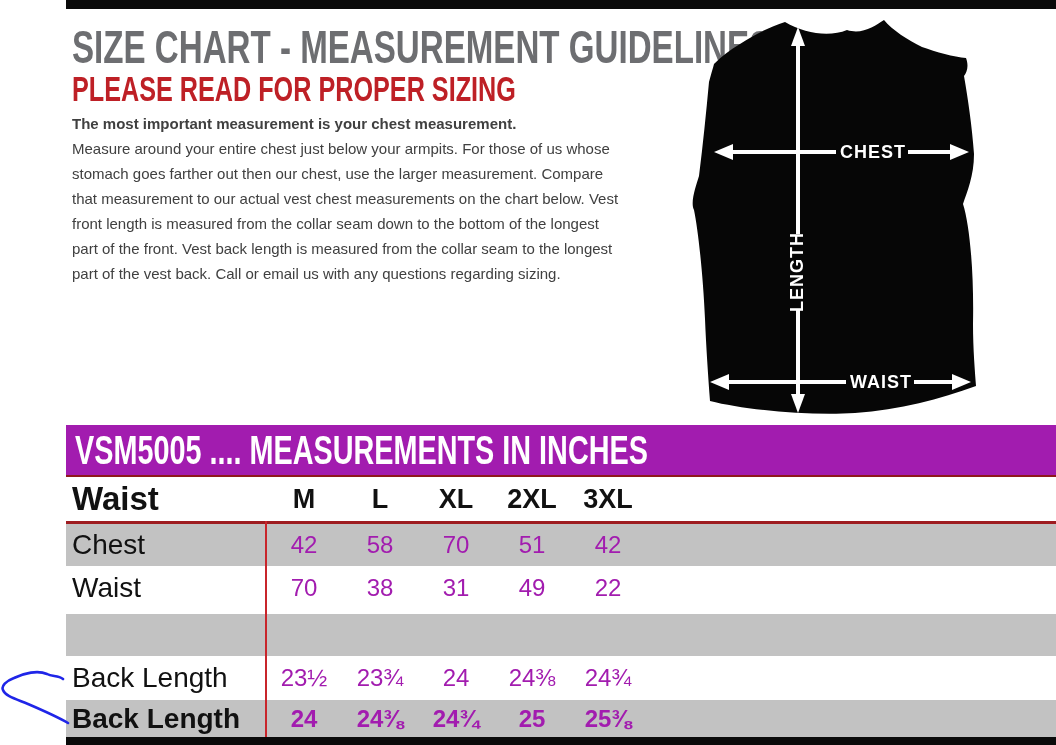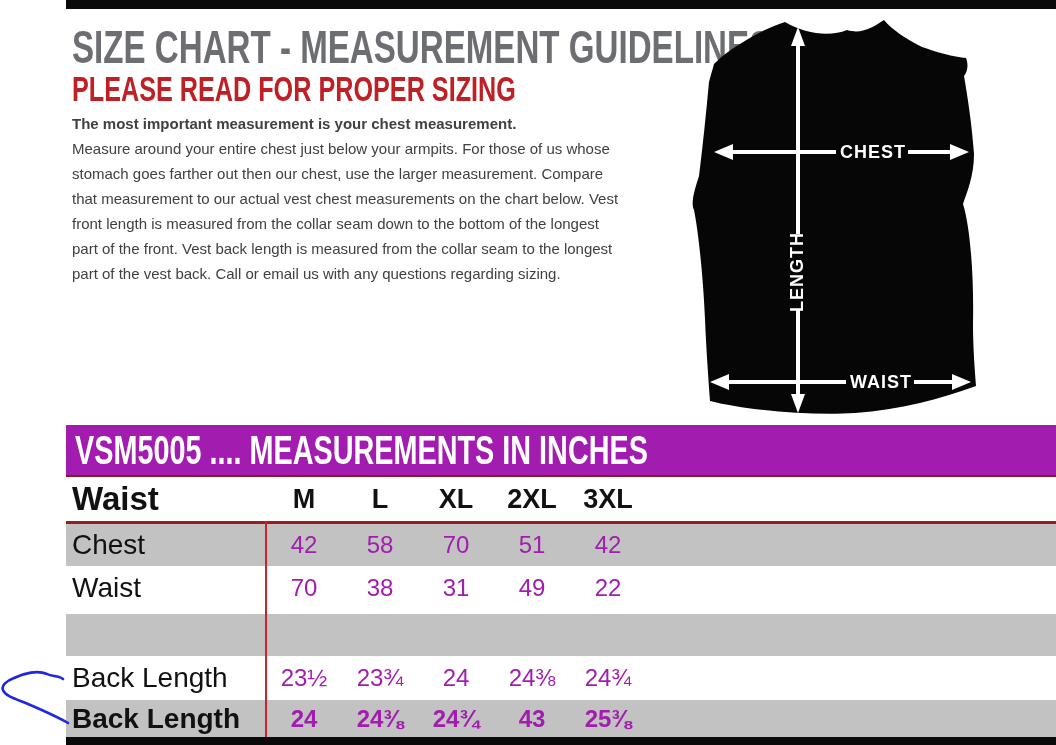--- a/index.html
+++ b/index.html
@@ -143,21 +143,21 @@
       <div class="val">24</div>
       <div class="val">24⅜</div>
       <div class="val">24¾</div>
     </div>
 
     <div class="row r-back gray">
       <div class="label-cell">Back Length</div>
       <div class="val">24</div>
       <div class="val">24⅜</div>
       <div class="val">24¾</div>
-      <div class="val">43</div>
+      <div class="val">25</div>
       <div class="val">25⅜</div>
     </div>
 
     <div class="vline"></div>
   </div>
 
   <div class="bottombar"></div>
 
   <svg class="annot-svg" width="92" height="64" viewBox="0 0 92 64">
     <path fill="none" stroke="#1f25e8" stroke-width="2.6" stroke-linecap="round" stroke-linejoin="round" d="M 63 14 C 58 10 52 12 47 9 C 38 5 24 8 14 13 C 6 16 1 21 3 25 C 5 31 16 34 28 39 C 42 45 56 51 68 58"></path>

